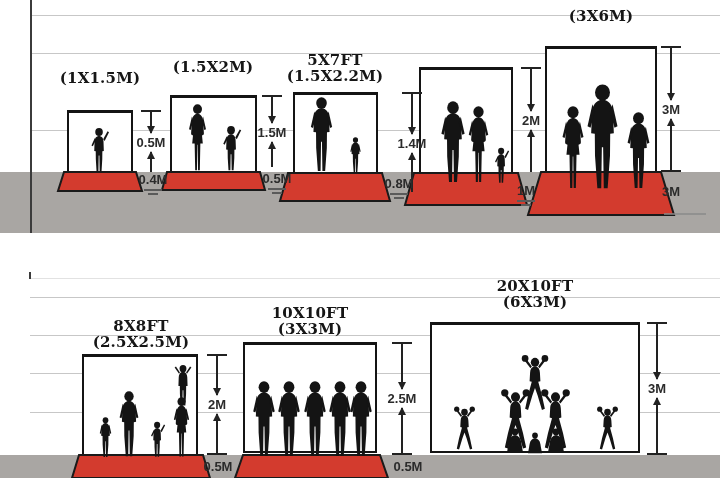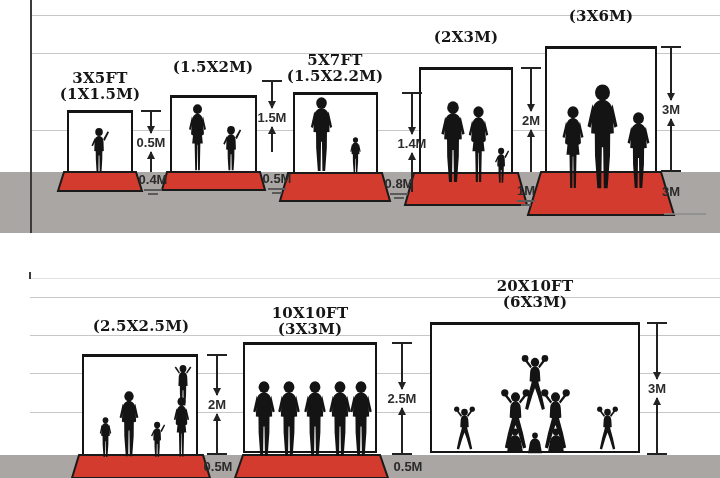--- a/index.html
+++ b/index.html
@@ -144,55 +144,54 @@
       <use href="#s-cheer" x="493" y="387" width="45" height="65"></use>
       <use href="#s-cheer" x="533" y="387" width="45" height="65"></use>
       <use href="#s-cheer" x="512" y="353" width="46" height="60"></use>
       <use href="#s-kneel" x="496" y="428" width="38" height="25"></use>
       <use href="#s-kneel" x="537" y="428" width="38" height="25"></use>
       <use href="#s-kneel" x="517" y="432" width="36" height="22"></use>
     </g>
   </svg>
 
   <div class="bd-title" style="left:40px;top:70px">
-    <div>3X5FT</div>
     <div>(1X1.5M)</div>
   </div>
   <div class="bd-title" style="left:153px;top:59px">
     <div>(1.5X2M)</div>
   </div>
   <div class="bd-title" style="left:275px;top:52px">
     <div>5X7FT</div>
     <div>(1.5X2.2M)</div>
   </div>
   <div class="bd-title" style="left:406px;top:29px">
-    <div>(2X3M)</div>
   </div>
   <div class="bd-title" style="left:541px;top:8px">
     <div>(3X6M)</div>
   </div>
   <div class="bd-title" style="left:81px;top:318px">
+    <div>8X8FT</div>
     <div>(2.5X2.5M)</div>
   </div>
   <div class="bd-title" style="left:250px;top:305px">
     <div>10X10FT</div>
     <div>(3X3M)</div>
   </div>
   <div class="bd-title" style="left:475px;top:278px">
     <div>20X10FT</div>
     <div>(6X3M)</div>
   </div>
 
   <div class="dimw" style="left:140px;top:110px;height:62px">
     <i class="bar"></i>
       <i class="ln down"></i>
     <span class="dlbl">0.5M</span>
     <i class="ln up"></i>
   </div>
-  <div class="dimw" style="left:261px;top:80px;height:72px">
+  <div class="dimw" style="left:261px;top:95px;height:72px">
     <i class="bar"></i>
       <i class="ln down"></i>
     <span class="dlbl">1.5M</span>
     <i class="ln up"></i>
   </div>
   <div class="dimw" style="left:401px;top:92px;height:100px">
     <i class="bar"></i>
       <i class="ln down"></i>
     <span class="dlbl">1.4M</span>
     <i class="ln up"></i>

